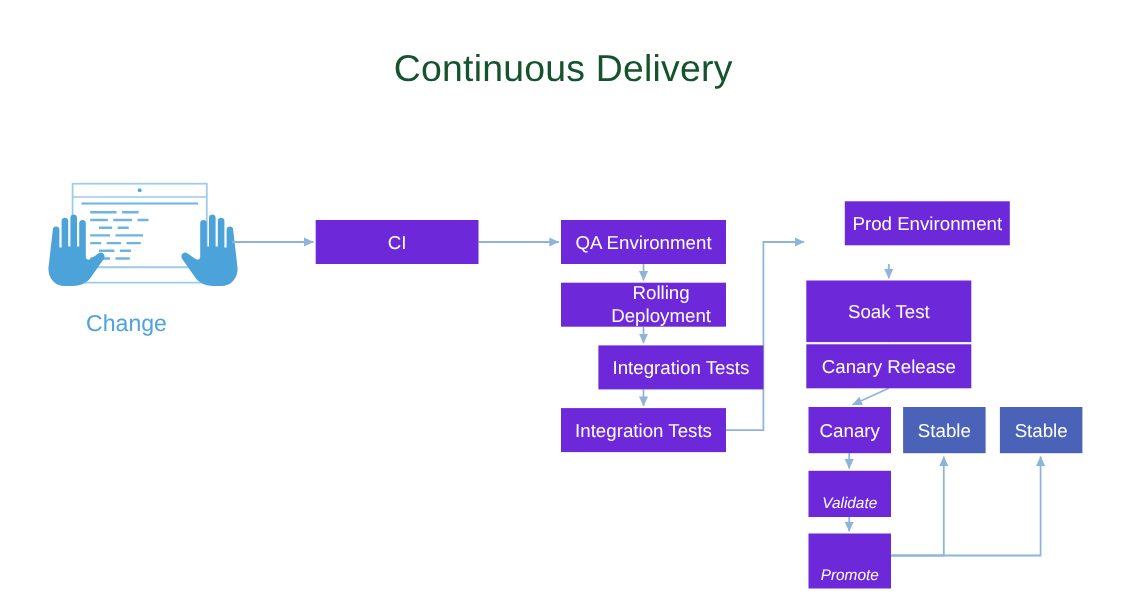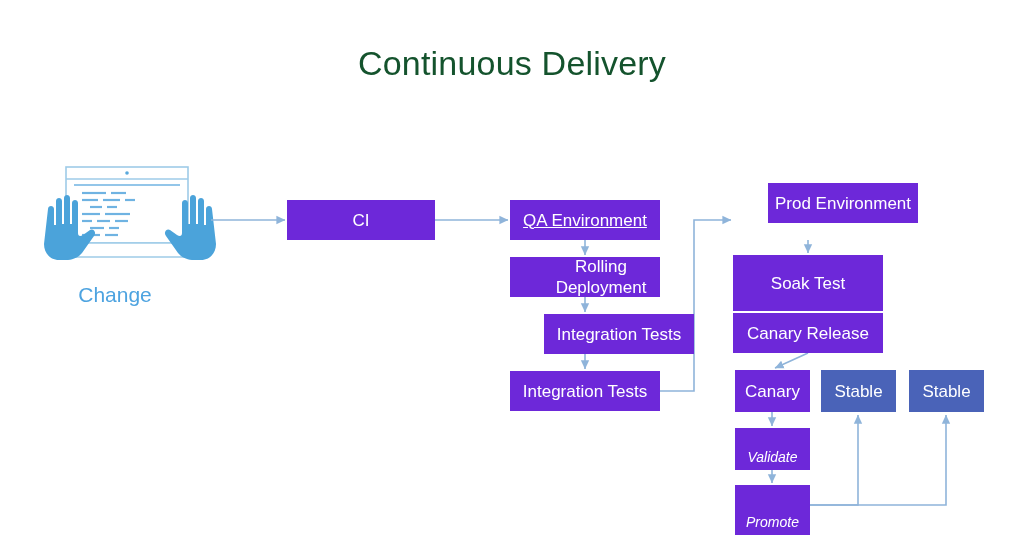--- a/index.html
+++ b/index.html
@@ -152,21 +152,21 @@
       <path d="M810 505 L858 505 L858 415"></path>
 
       <path d="M810 505 L946 505 L946 415"></path>
     </g>
   </svg>
 
   <div class="node" style="left:287px; top:200px; width:148px; height:40px;">
     <span class="node-label">CI</span>
   </div>
 
-  <div class="node" style="left:510px; top:200px; width:150px; height:40px;text-decoration:underline;">
+  <div class="node" style="left:510px; top:200px; width:150px; height:40px;">
     <span class="node-label">QA Environment</span>
   </div>
 
   <div class="node" style="left:510px; top:257px; width:150px; height:40px;padding-left:36px;">
     <span class="node-label">Rolling Deployment</span>
   </div>
 
   <div class="node" style="left:510px; top:314px; width:150px; height:40px;margin-left:34px;">
     <span class="node-label">Integration Tests</span>
   </div>

